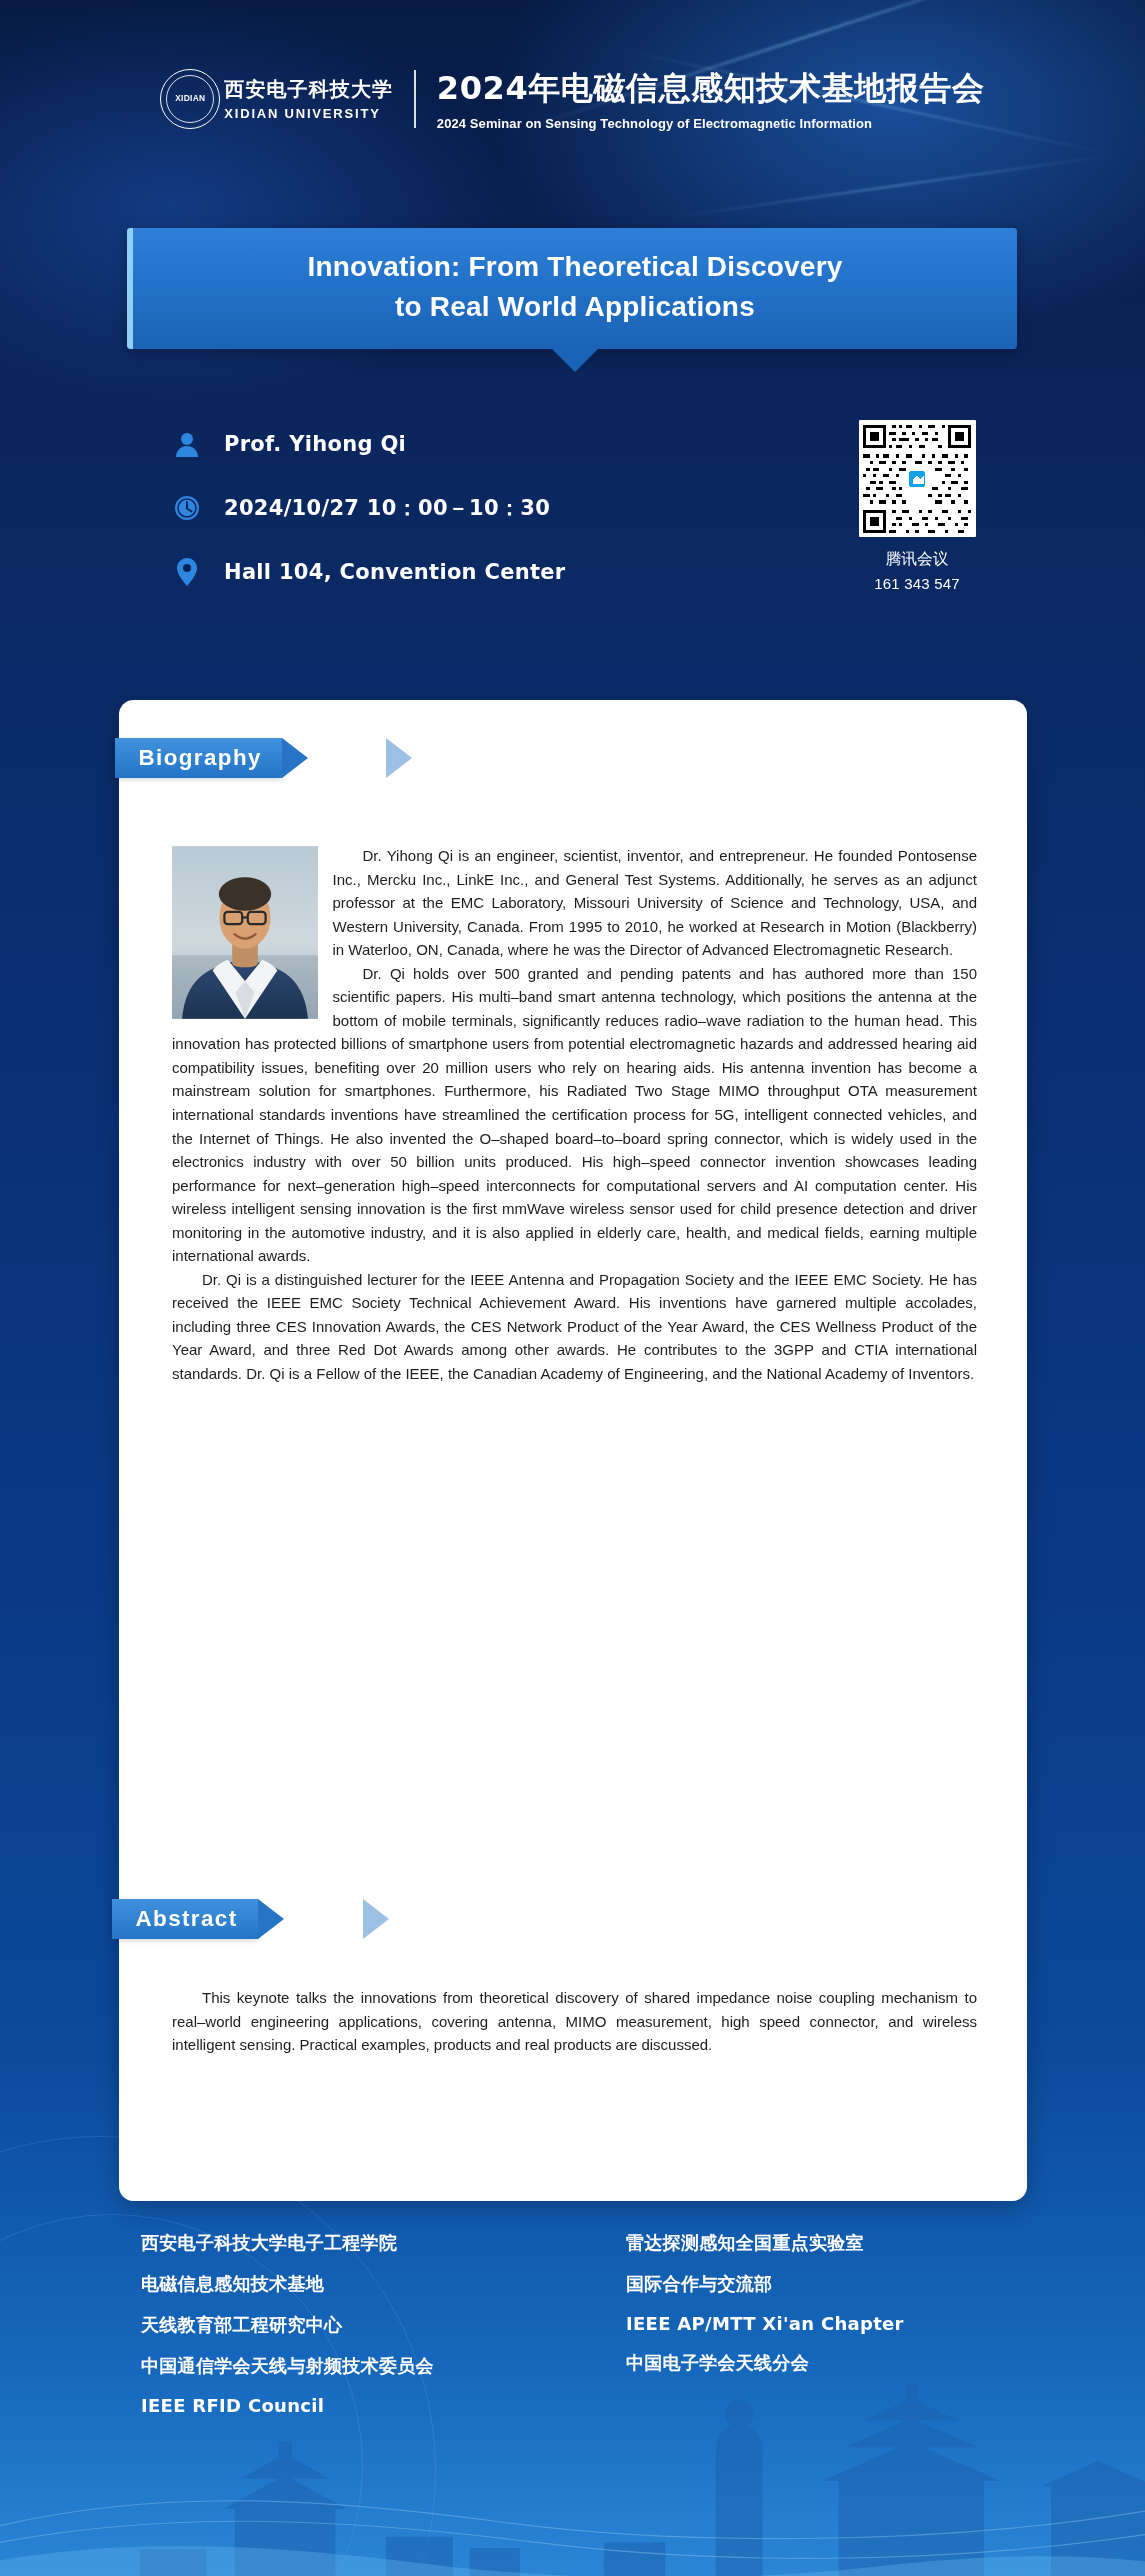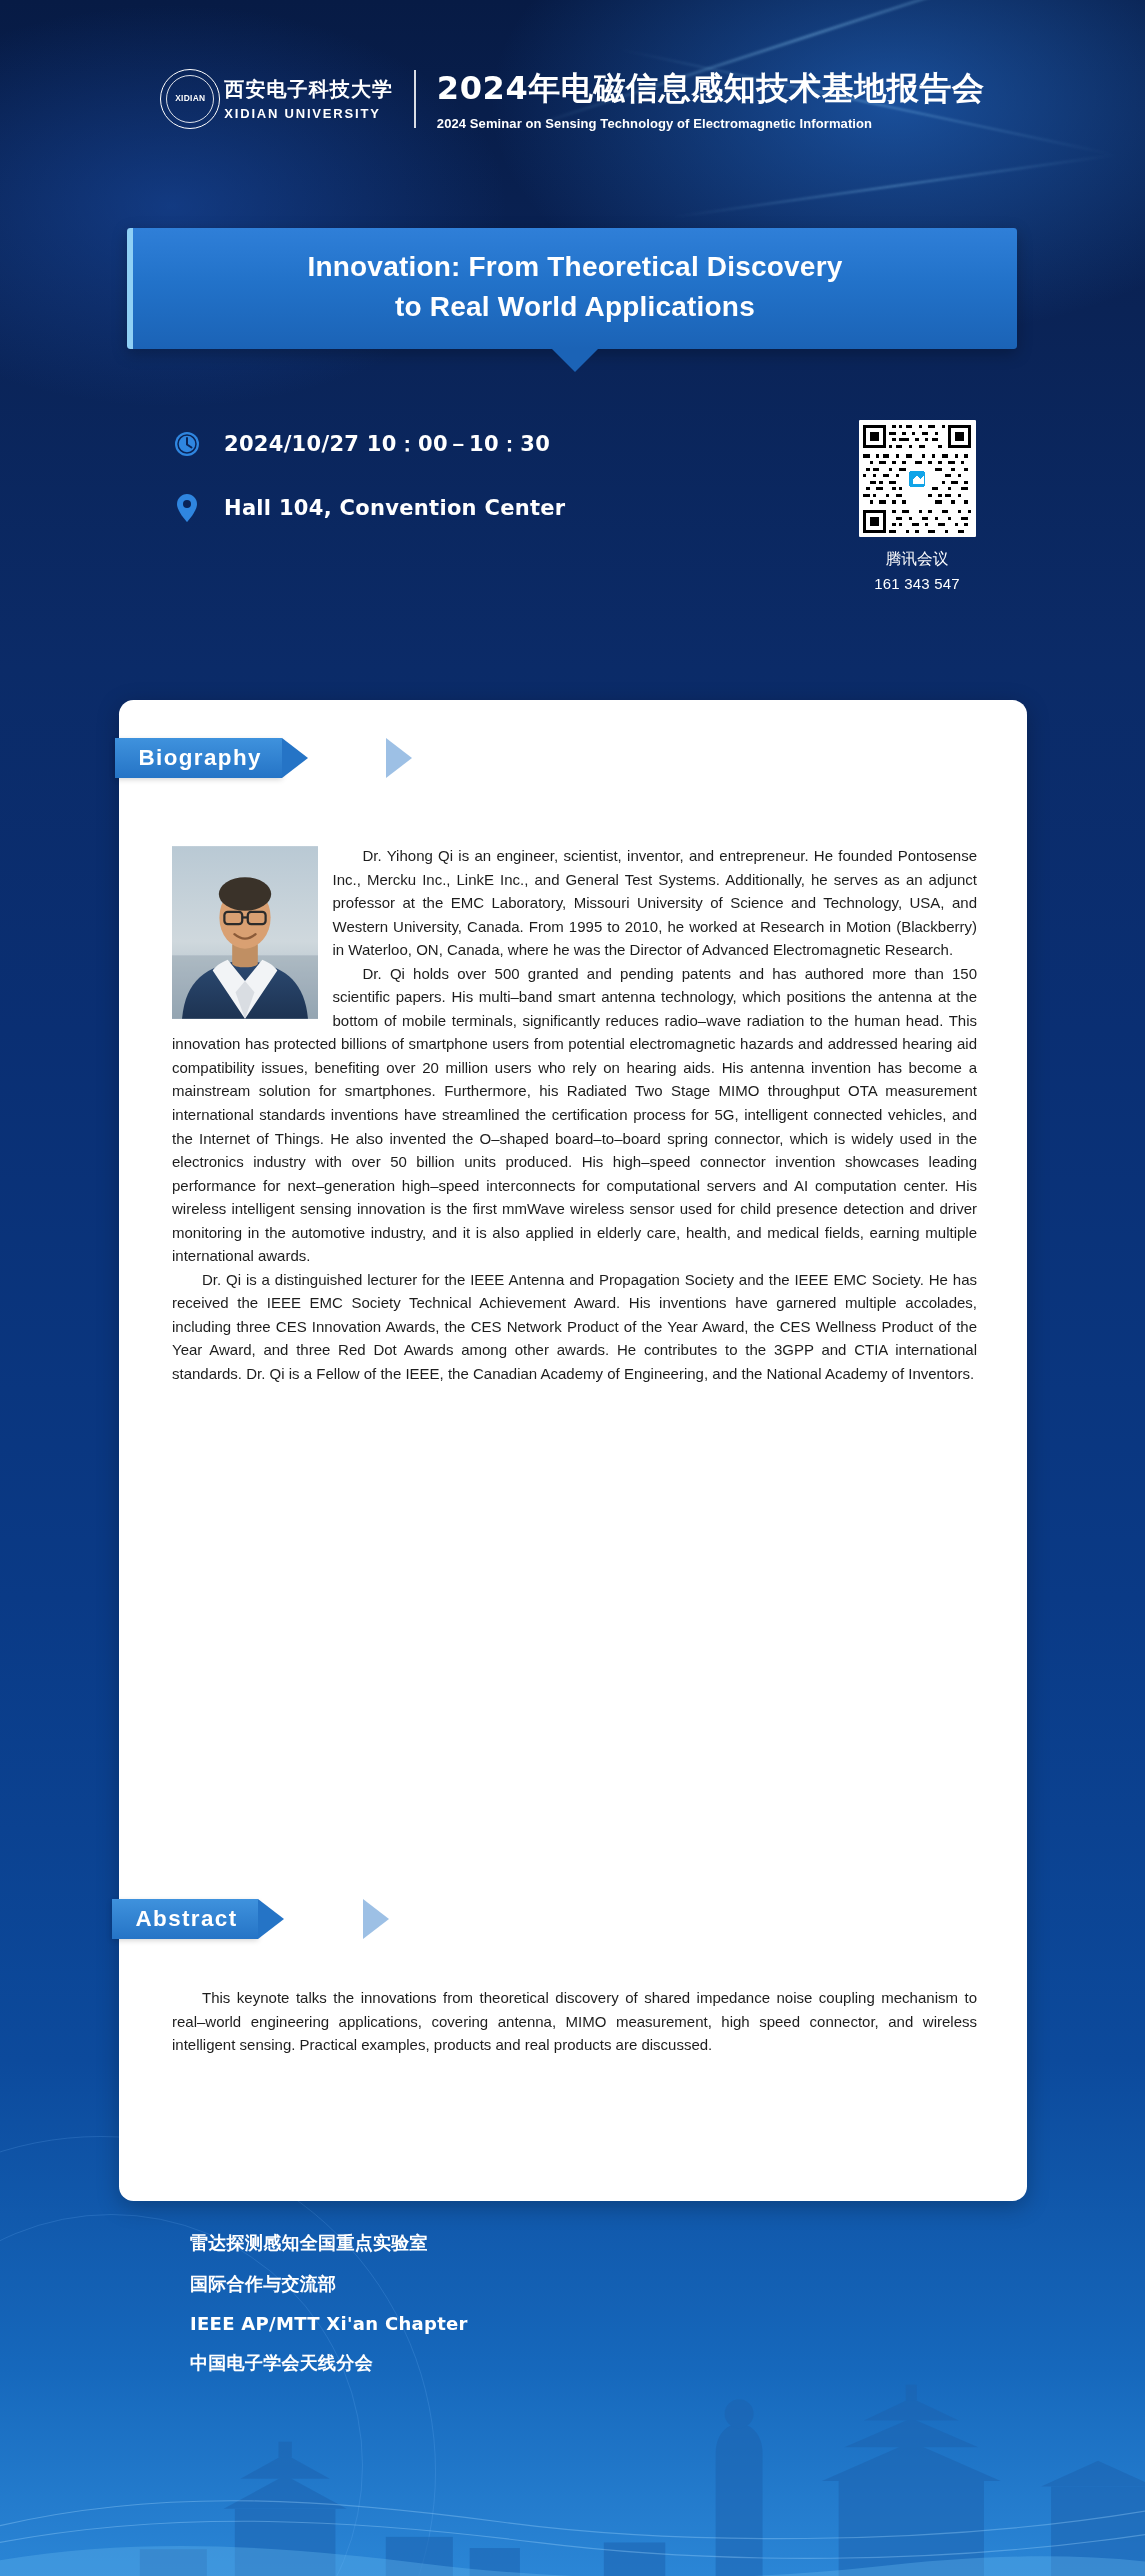--- a/index.html
+++ b/index.html
@@ -215,20 +215,29 @@
       <h2>
         <span>Innovation: From Theoretical Discovery</span><br>
         <span>to Real World Applications</span>
       </h2>
       <div class="banner-notch"></div>
     </div>
   </div>
 
   <div class="info">
 
+    <div class="info-row">
+      <div class="info-icon">
+        <svg width="32" height="32" viewBox="0 0 64 64">
+          <circle cx="32" cy="22" r="12" fill="#2f86e0"></circle>
+          <path d="M10 58c0-13 10-22 22-22s22 9 22 22z" fill="#2f86e0"></path>
+        </svg>
+      </div>
+      <div class="info-text">Prof. Yihong Qi</div>
+    </div>
 
     <div class="info-row">
       <div class="info-icon">
         <svg width="32" height="32" viewBox="0 0 64 64">
           <circle cx="32" cy="32" r="24" fill="#2f86e0"></circle>
           <circle cx="32" cy="32" r="18" fill="none" stroke="#0a2356" stroke-width="3"></circle>
           <path d="M32 20v13l9 6" fill="none" stroke="#0a2356" stroke-width="4" stroke-linecap="round"></path>
         </svg>
       </div>
       <div class="info-text">2024/10/27   10：00－10：30</div>
@@ -426,20 +435,27 @@
 
   <div class="tag-ghost" style="left:363px; top:1899px;"></div>
   <div class="section-tag abs-tag">
     <span>Abstract</span>
     <div class="tag-arrow"></div>
   </div>
 
   <div class="abs-body">This keynote talks the innovations from theoretical discovery of shared impedance noise coupling mechanism to real–world engineering applications, covering antenna, MIMO measurement, high speed connector, and wireless intelligent sensing. Practical examples, products and real products are discussed.</div>
 
   <div class="orgs">
+    <div class="org-col">
+      <div class="org-item">西安电子科技大学电子工程学院</div>
+      <div class="org-item">电磁信息感知技术基地</div>
+      <div class="org-item">天线教育部工程研究中心</div>
+      <div class="org-item">中国通信学会天线与射频技术委员会</div>
+      <div class="org-item">IEEE RFID Council</div>
+    </div>
     <div class="org-col right">
       <div class="org-item">雷达探测感知全国重点实验室</div>
       <div class="org-item">国际合作与交流部</div>
       <div class="org-item">IEEE AP/MTT Xi'an Chapter</div>
       <div class="org-item">中国电子学会天线分会</div>
     </div>
   </div>
 
   <svg class="skyline" viewBox="0 0 2048 420" preserveAspectRatio="none">
     <g fill="#1c63b0" opacity="0.55">

